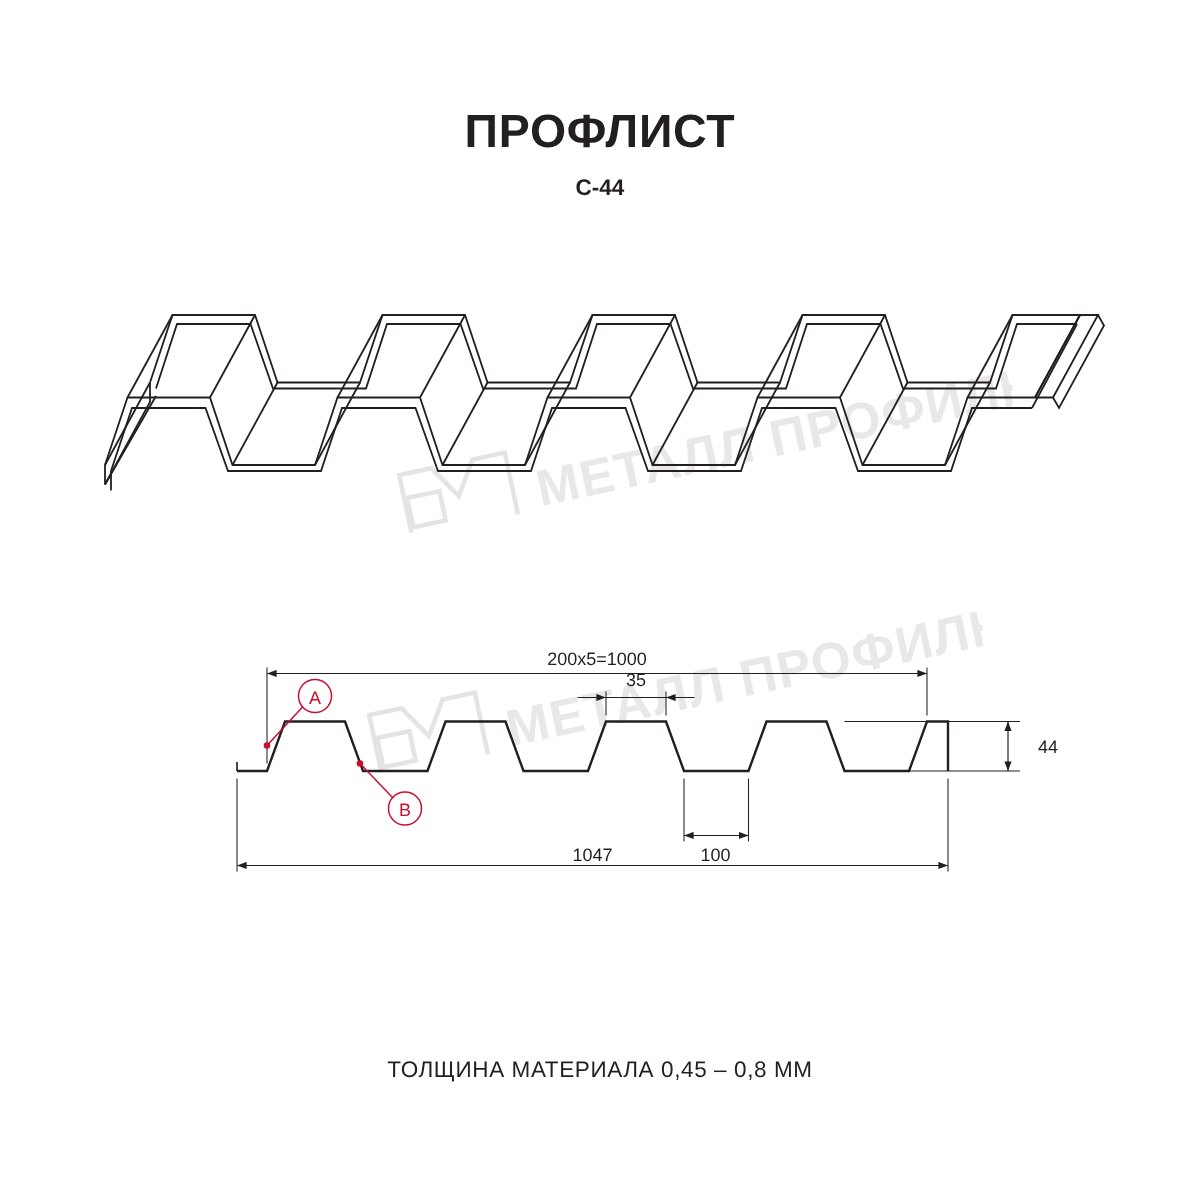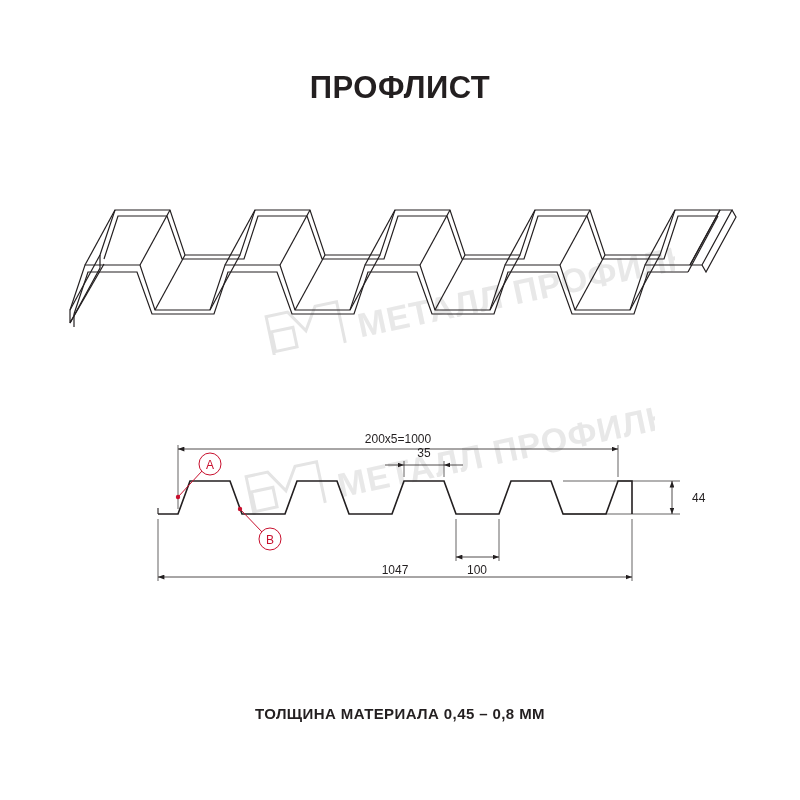--- a/index.html
+++ b/index.html
@@ -39,21 +39,21 @@
     font-size: 15px;
     font-weight: bold;
   }
   .footnote {
     position: absolute;
     top: 705px;
     left: 0;
     width: 800px;
     text-align: center;
     font-size: 15px;
-    font-weight: bold;
+    font-weight: normal;
     letter-spacing: 0.4px;
   }
   .iso-wrap {
     position: absolute;
     top: 180px;
     left: 60px;
     width: 680px;
     height: 180px;
   }
   .section-wrap {
@@ -80,20 +80,21 @@
     font-size: 12px;
     fill: #c8102e;
   }
 </style>
 </head>
 <body>
 
 <div class="page">
 
   <div class="title">ПРОФЛИСТ</div>
+  <div class="subtitle">С-44</div>
 
   <div class="wm" style="top:245px; left:255px;">
     <svg width="420" height="110" viewBox="0 0 420 110">
       <g transform="rotate(-12 210 55)">
         <g fill="none" stroke="#e4e4e4" stroke-width="3">
           <path d="M12,72 L12,30 L34,30 L48,52 L62,30 L84,30 L84,72"></path>
           <rect x="14" y="46" width="22" height="20"></rect>
         </g>
         <text x="100" y="70" font-family="Liberation Sans, sans-serif" font-size="34" font-weight="bold" fill="#e8e8e8" letter-spacing="1">МЕТАЛЛ ПРОФИЛЬ</text>
       </g>

